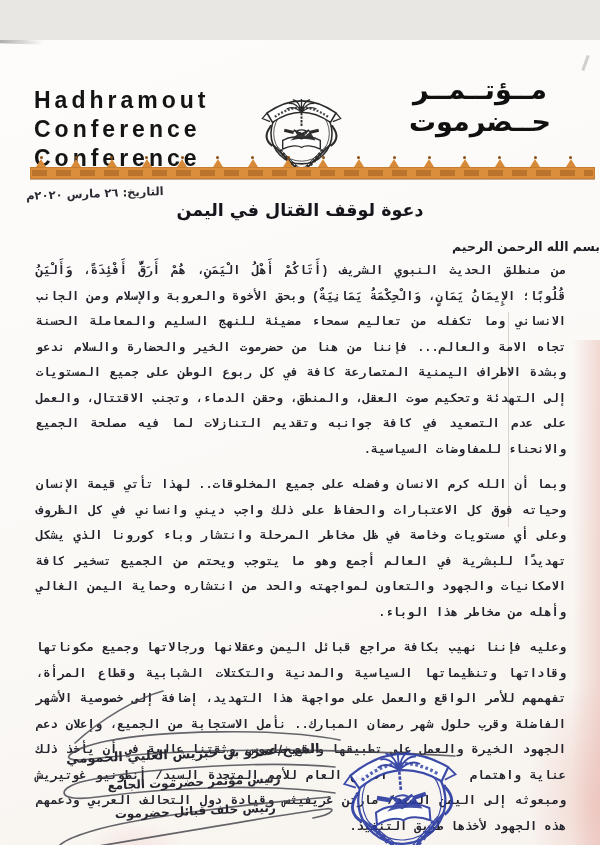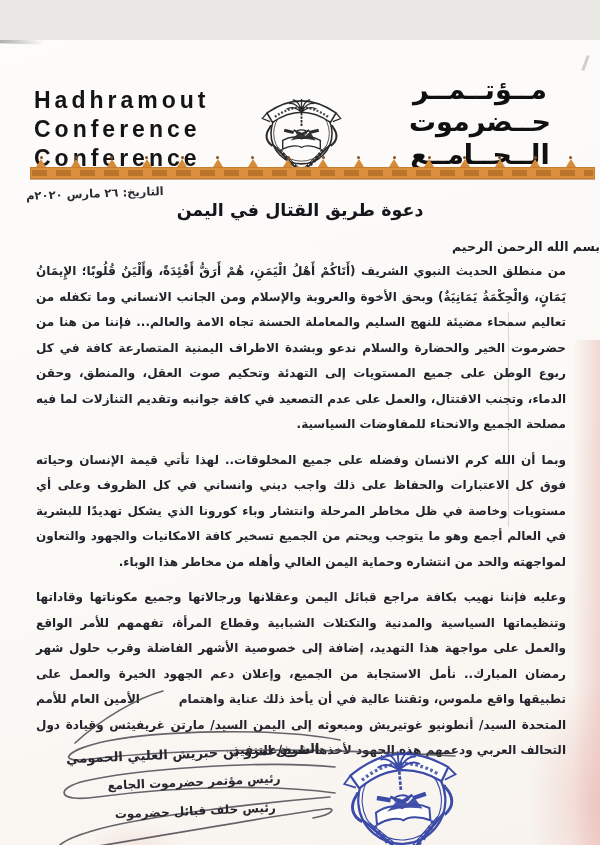--- a/index.html
+++ b/index.html
@@ -51,21 +51,21 @@
   .basmala{
     position:absolute;top:199px;left:0;right:0;text-align:right;direction:rtl;
     font-weight:bold;font-size:12.5px;color:#1d1d25;
   }
   
   .letter-body{
     position:absolute;top:219px;left:36px;right:34px;
     direction:rtl;text-align:justify;
     font-weight:bold;font-size:12px;line-height:25.5px;color:#23232c;
   }
-  .letter-body p{margin:0 0 10px 0;}
+  .letter-body p{margin:0 0 10px 0;font-family:Liberation Mono, monospace;}
   
   .signature-block{
     position:absolute;top:699px;left:46px;width:296px;
     direction:rtl;text-align:center;font-weight:bold;color:#26262e;
     transform:rotate(-2.4deg);line-height:29px;font-size:12px;
   }
   .signer-name{font-size:13px;}
   .sig-svg{position:absolute;left:35px;top:645px;width:445px;height:175px;pointer-events:none;}
   
   .stamp{
@@ -131,21 +131,20 @@
       <div>Hadhramout</div>
       <div>Conference</div>
       <div>Conference</div>
     </div>
     <svg class="emblem-header">
       <use href="#emblem" xlink:href="#emblem"></use>
     </svg>
     <div class="ar-name">
       <div>مــؤتــمــر</div>
       <div>حــضرموت</div>
-      <div>الــجــامــع</div>
     </div>
   </div>
 
   <div class="band">
     <div class="band-dashes"></div>
     <div id="finials">
         <div class="finial" style="left: 6px;"></div>
         <div class="finial" style="left: 41.3px;"></div>
         <div class="finial" style="left: 76.6px;"></div>
         <div class="finial" style="left: 111.9px;"></div>
@@ -158,21 +157,21 @@
         <div class="finial" style="left: 359px;"></div>
         <div class="finial" style="left: 394.3px;"></div>
         <div class="finial" style="left: 429.6px;"></div>
         <div class="finial" style="left: 464.9px;"></div>
         <div class="finial" style="left: 500.2px;"></div>
         <div class="finial" style="left: 535.5px;"></div>
       </div>
   </div>
 
   <div class="date-line">التاريخ: ٢٦ مارس ٢٠٢٠م</div>
-  <div class="letter-title">دعوة طريق القتال في اليمن</div>
+  <div class="letter-title">دعوة لوقف القتال في اليمن</div>
   <div class="basmala">بسم الله الرحمن الرحيم</div>
 
   <div class="letter-body">
     <p>من منطلق الحديث النبوي الشريف (أَتَاكُمْ أَهْلُ الْيَمَنِ، هُمْ أَرَقُّ أَفْئِدَةً، وَأَلْيَنُ قُلُوبًا؛ الإِيمَانُ يَمَانٍ، وَالْحِكْمَةُ يَمَانِيَةٌ) وبحق الأخوة والعروبة والإسلام ومن الجانب الانساني وما تكفله من تعاليم سمحاء مضيئة للنهج السليم والمعاملة الحسنة تجاه الامة والعالم... فإننا من هنا من حضرموت الخير والحضارة والسلام ندعو وبشدة الاطراف اليمنية المتصارعة كافة في كل ربوع الوطن على جميع المستويات إلى التهدئة وتحكيم صوت العقل، والمنطق، وحقن الدماء، وتجنب الاقتتال، والعمل على عدم التصعيد في كافة جوانبه وتقديم التنازلات لما فيه مصلحة الجميع والانحناء للمفاوضات السياسية.</p>
     <p>وبما أن الله كرم الانسان وفضله على جميع المخلوقات.. لهذا تأتي قيمة الإنسان وحياته فوق كل الاعتبارات والحفاظ على ذلك واجب ديني وانساني في كل الظروف وعلى أي مستويات وخاصة في ظل مخاطر المرحلة وانتشار وباء كورونا الذي يشكل تهديدًا للبشرية في العالم أجمع وهو ما يتوجب ويحتم من الجميع تسخير كافة الامكانيات والجهود والتعاون لمواجهته والحد من انتشاره وحماية اليمن الغالي وأهله من مخاطر هذا الوباء.</p>
     <p>وعليه فإننا نهيب بكافة مراجع قبائل اليمن وعقلانها ورجالاتها وجميع مكوناتها وقاداتها وتنظيماتها السياسية والمدنية والتكتلات الشبابية وقطاع المرأة، تفهمهم للأمر الواقع والعمل على مواجهة هذا التهديد، إضافة إلى خصوصية الأشهر الفاضلة وقرب حلول شهر رمضان المبارك.. نأمل الاستجابة من الجميع، وإعلان دعم الجهود الخيرة والعمل على تطبيقها واقع ملموس، وثقتنا عالية في أن يأخذ ذلك عناية واهتمام&nbsp;&nbsp;&nbsp;&nbsp;&nbsp;&nbsp;&nbsp;&nbsp; الأمين العام للأمم المتحدة السيد/ أنطونيو غوتيريش ومبعوثه إلى اليمن السيد/ مارتن غريفيثس  وقيادة دول التحالف العربي ودعمهم هذه الجهود لأخذها طريق التنفيذ.</p>
   </div>
 
   <svg class="sig-svg" viewBox="0 0 445 175">
     <g fill="none" stroke="#44444c" stroke-width="1.7" stroke-linecap="round" opacity=".82">

